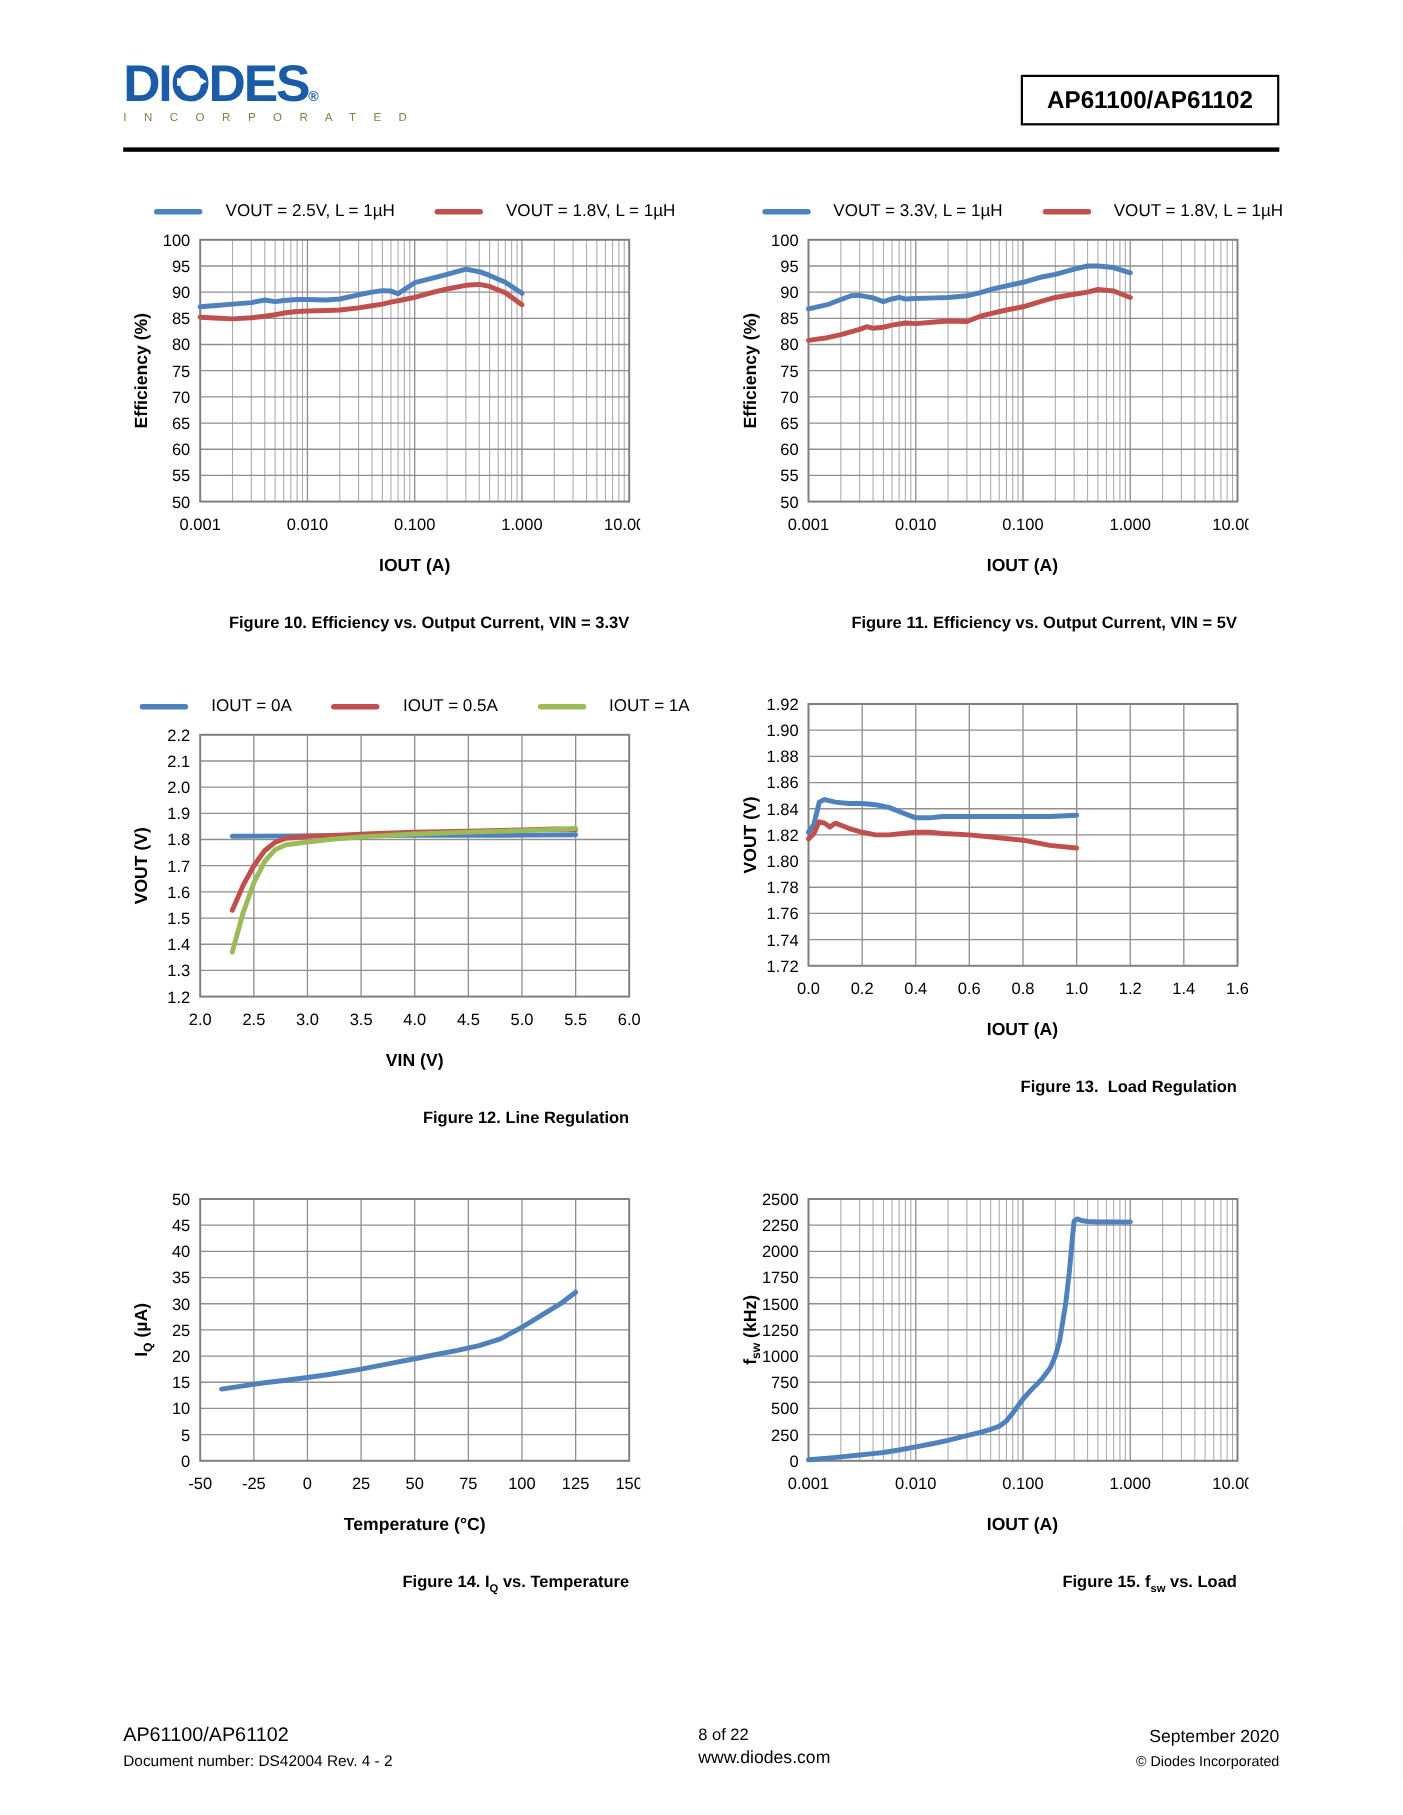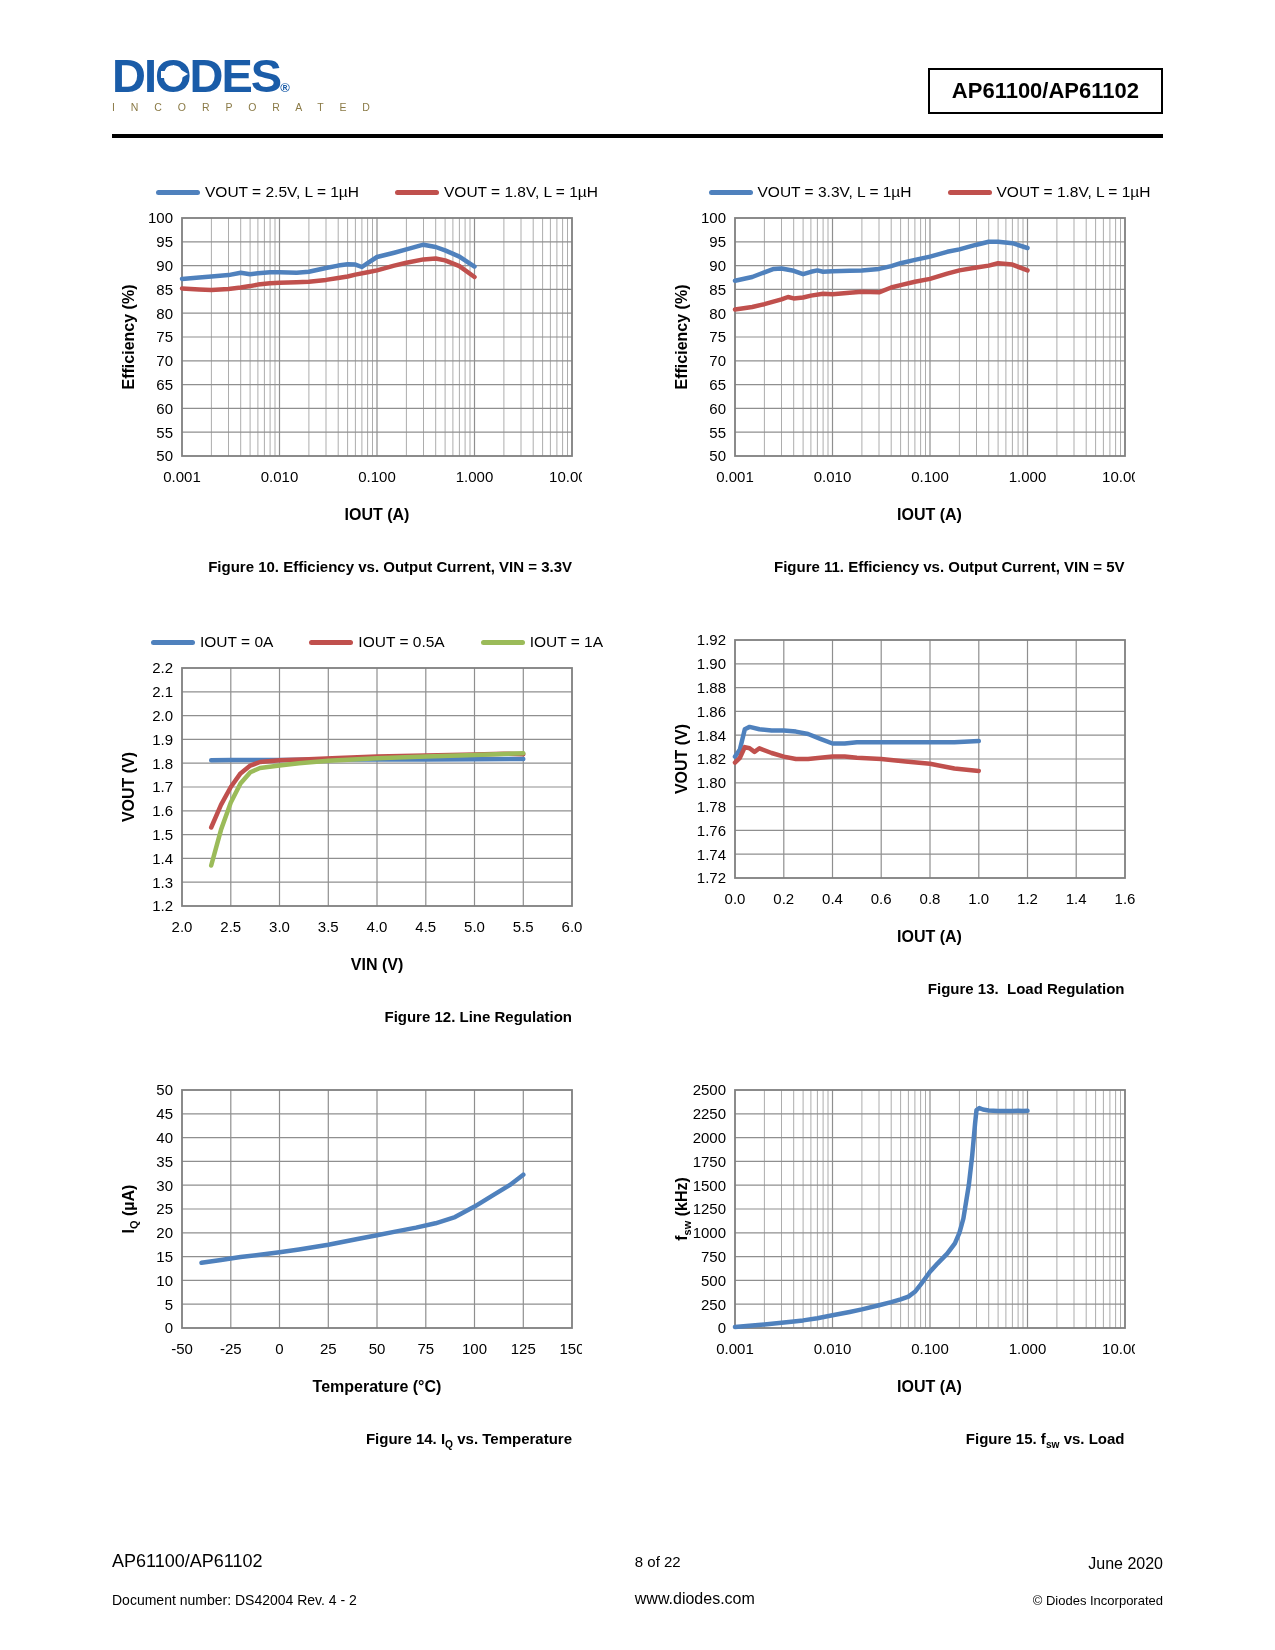--- a/index.html
+++ b/index.html
@@ -18,32 +18,32 @@
   .partbox{border:2px solid #000;font-weight:bold;font-size:22px;padding:8px 22px;margin-top:16px}
   
   .rule{height:4px;background:#000;margin-top:20px}
   .section-title{margin:12px 0 0;font-size:23px;font-weight:bold;line-height:1.35}
   .condition{font-size:15px;font-weight:normal}
   sub{font-size:68%}
   
   .charts-grid{display:grid;grid-template-columns:1fr 1fr;column-gap:54px;row-gap:50px;margin-top:40px}
   figure{margin:0}
   .legend{display:flex;justify-content:center;align-items:center;gap:36px;height:28px;margin-left:70px;width:390px}
-  .legend-item{display:flex;align-items:center;gap:5px;font-size:15.5px;white-space:nowrap}
+  .legend-item{display:flex;align-items:center;gap:21px;font-size:15.5px;white-space:nowrap}
   .swatch{width:44px;height:5px;border-radius:2.5px;display:inline-block;flex:none}
   svg.plot{display:block}
   svg.plot text{font-family:"Liberation Sans",sans-serif;fill:#000}
   svg.plot .tick{font-size:15px}
   svg.plot .axis-title{font-size:16px;font-weight:bold}
   .xlabel{margin-left:70px;width:390px;text-align:center;font-weight:bold;font-size:16px;margin-top:0}
   .caption{margin:34px 0 0 70px;width:390px;text-align:right;font-weight:bold;font-size:15px}
   
   .ftr{margin-top:auto;display:flex;justify-content:space-between;align-items:flex-end}
   .ftr .l1{font-size:18px}
-  .ftr .l2{font-size:14px;margin-top:20px}
+  .ftr .l2{font-size:14px;margin-top:4px}
   .ftr .c{text-align:left}
   .ftr .c .l1{font-size:15px}
   .ftr .c .l2{font-size:16px;font-weight:normal}
   .ftr .r{text-align:right}
   .ftr .r .l1{font-size:16px}
   .ftr .r .l2{font-size:13px}
 </style>
 </head>
 <body>
 
@@ -456,18 +456,18 @@
   <div class="ftr">
     <div class="left">
       <div class="l1">AP61100/AP61102</div>
       <div class="l2">Document number: DS42004 Rev. 4 - 2</div>
     </div>
     <div class="c">
       <div class="l1">8 of 22</div>
       <div class="l2">www.diodes.com</div>
     </div>
     <div class="r">
-      <div class="l1">June 2020</div>
+      <div class="l1">September 2020</div>
       <div class="l2">© Diodes Incorporated</div>
     </div>
   </div>
 
 </div>
 
 </body></html>

